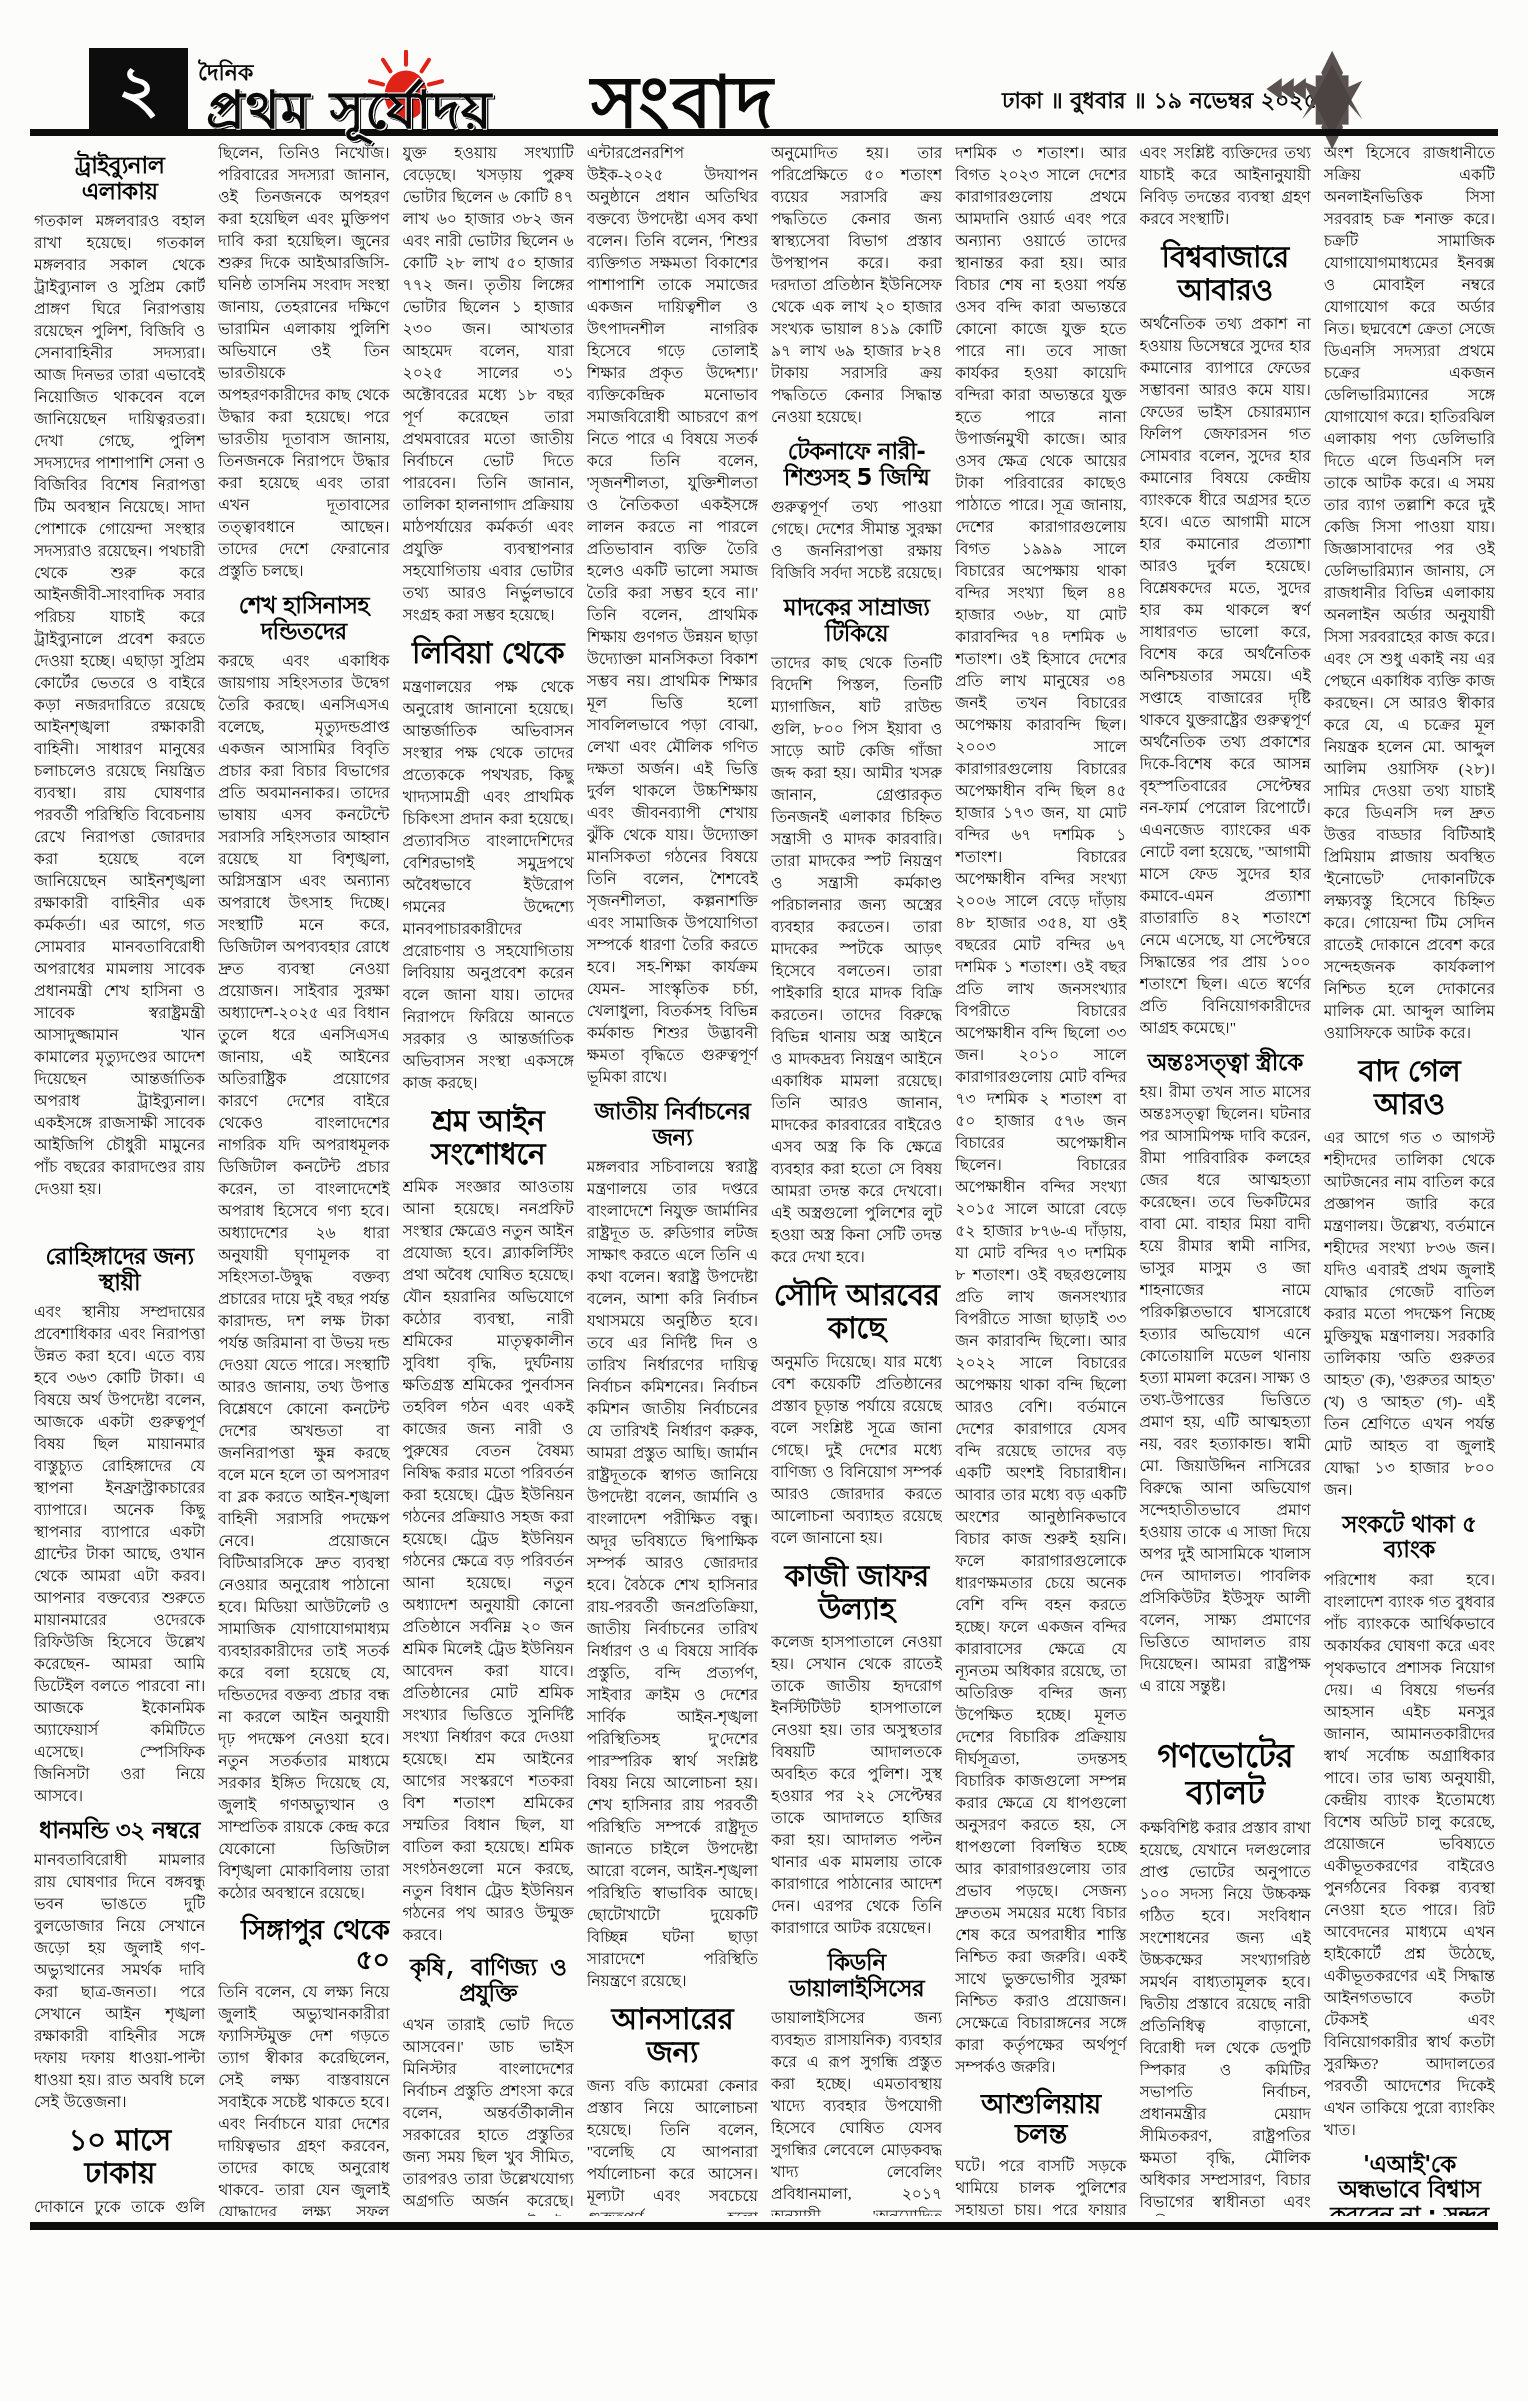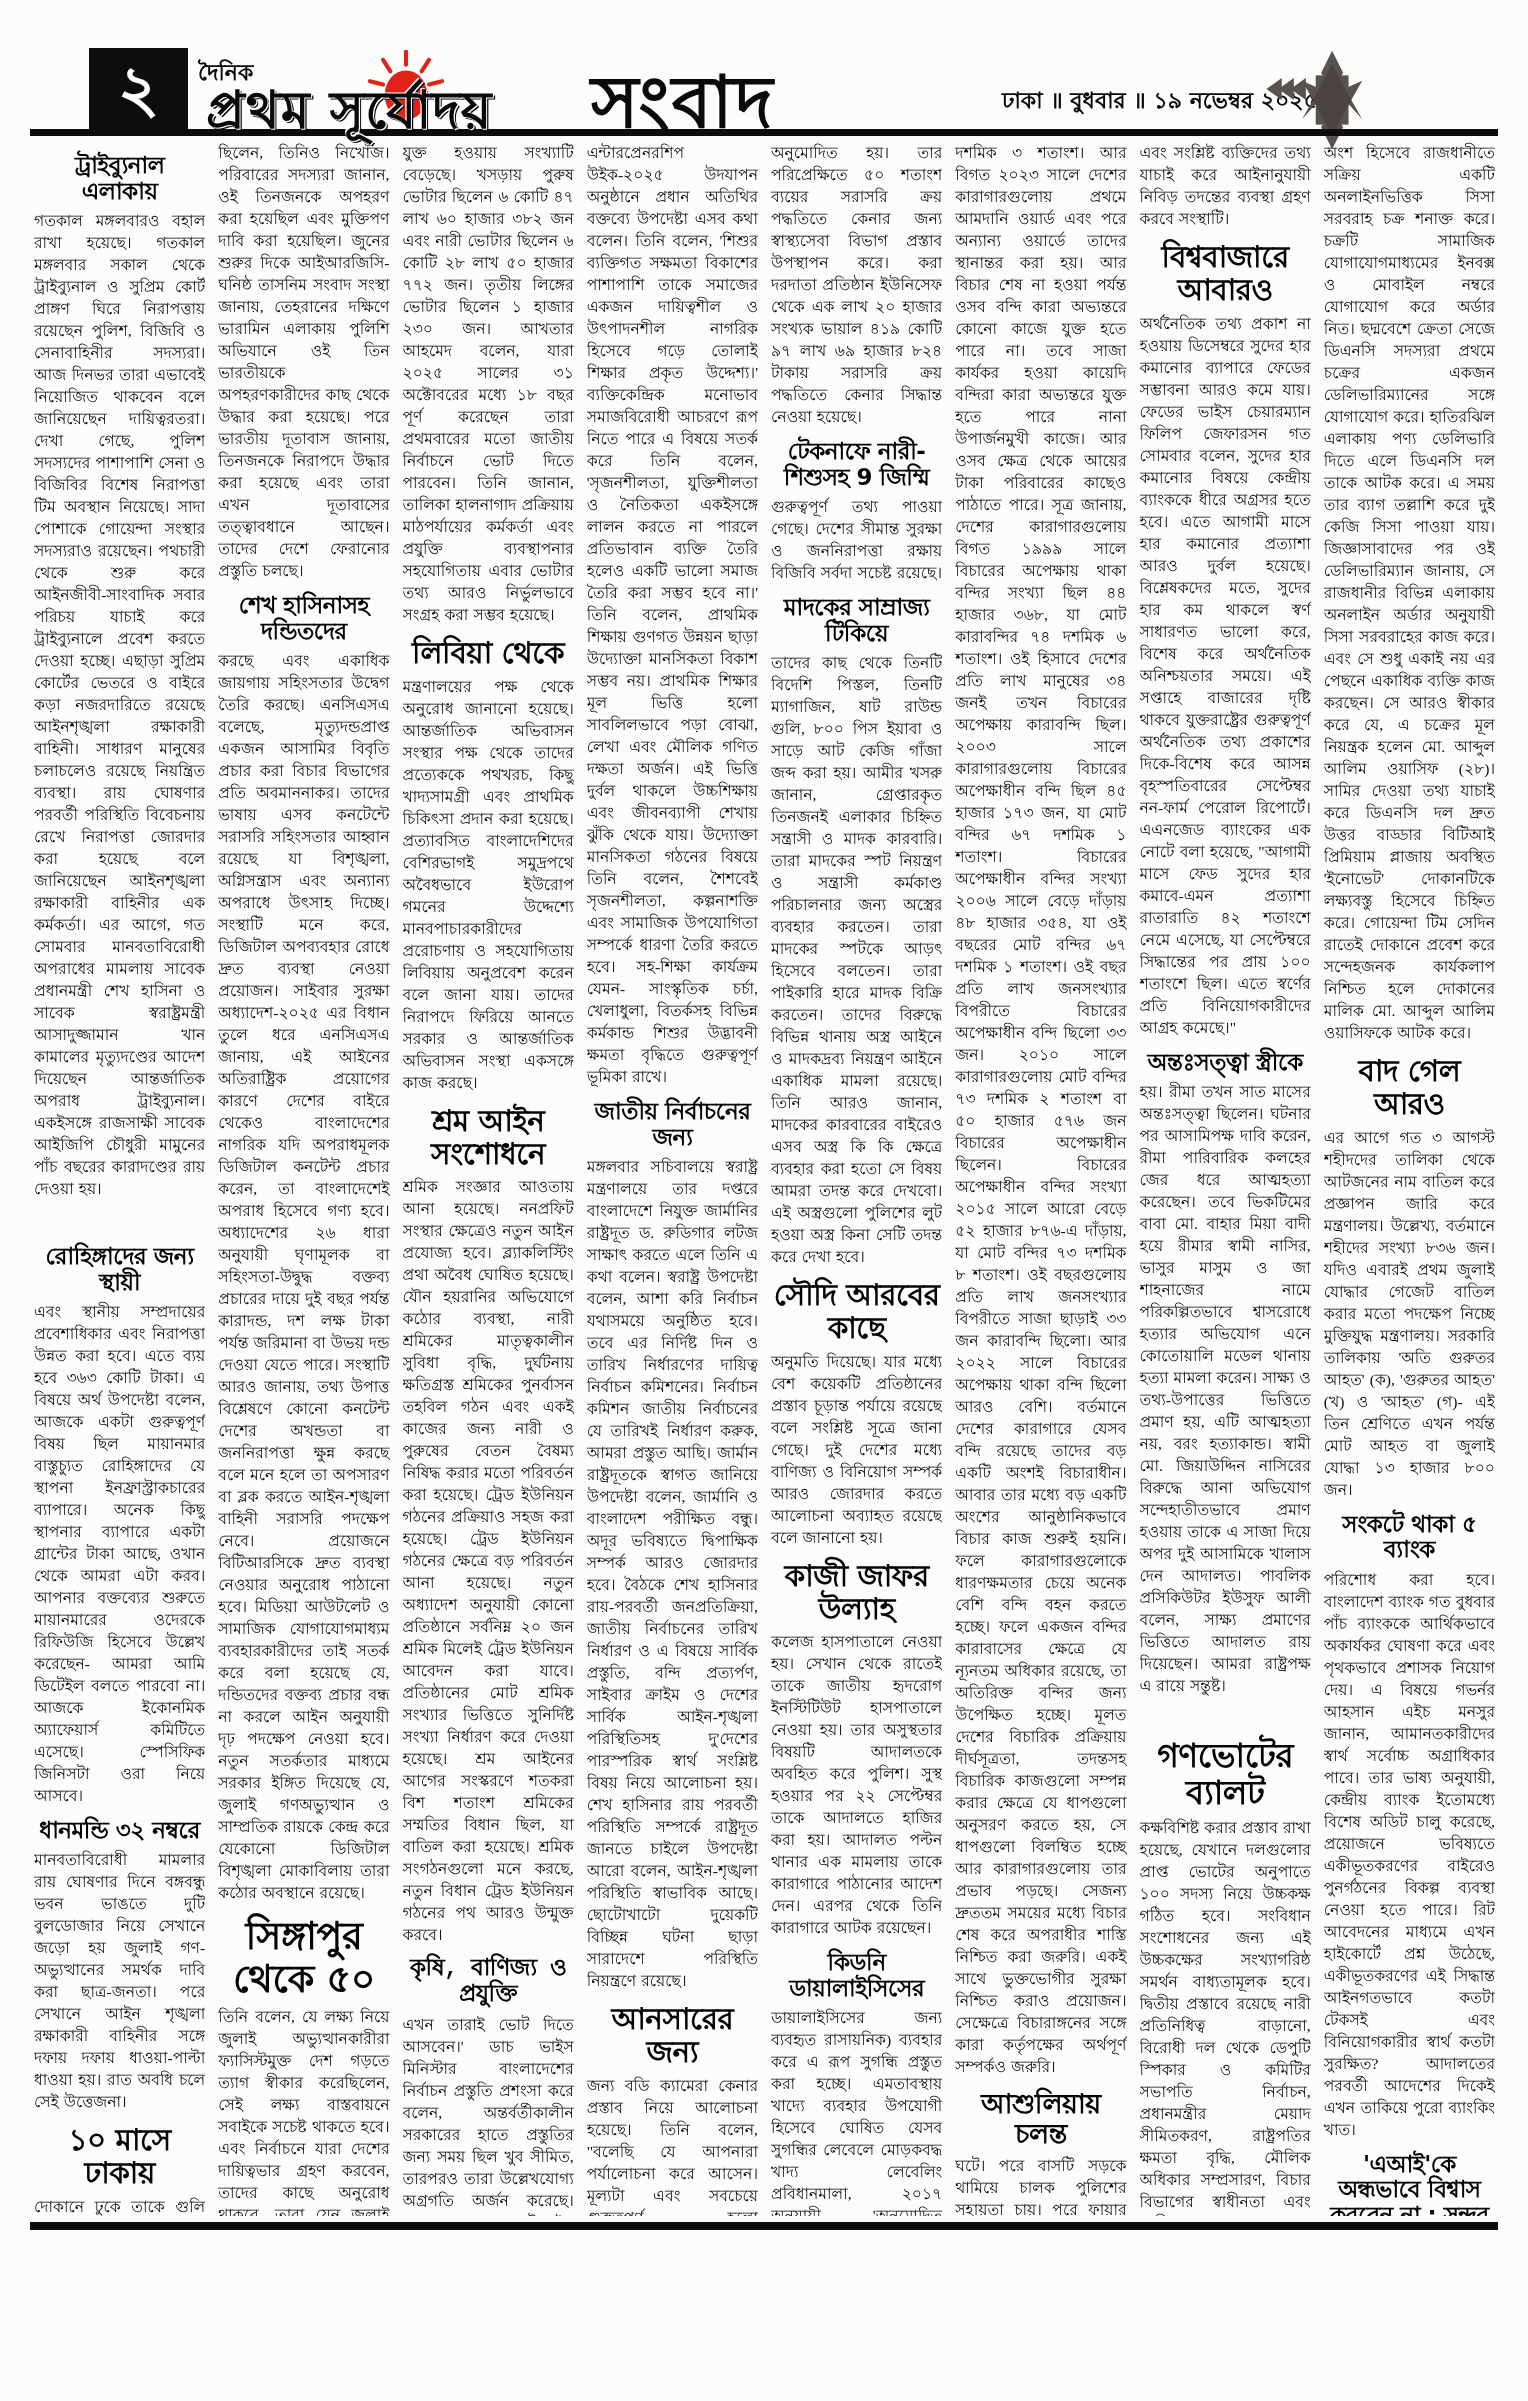--- a/index.html
+++ b/index.html
@@ -80,42 +80,42 @@
         <p class="body">এবং স্থানীয় সম্প্রদায়ের প্রবেশাধিকার এবং নিরাপত্তা উন্নত করা হবে। এতে ব্যয় হবে ৩৬৩ কোটি টাকা। এ বিষয়ে অর্থ উপদেষ্টা বলেন, আজকে একটা গুরুত্বপূর্ণ বিষয় ছিল মায়ানমার বাস্তুচ্যুত রোহিঙ্গাদের যে স্থাপনা ইনফ্রাস্ট্রাকচারের ব্যাপারে। অনেক কিছু স্থাপনার ব্যাপারে একটা গ্রান্টের টাকা আছে, ওখান থেকে আমরা এটা করব। আপনার বক্তব্যের শুরুতে মায়ানমারের ওদেরকে রিফিউজি হিসেবে উল্লেখ করেছেন- আমরা আমি ডিটেইল বলতে পারবো না। আজকে ইকোনমিক অ্যাফেয়ার্স কমিটিতে এসেছে। স্পেসিফিক জিনিসটা ওরা নিয়ে আসবে।</p>
         <h2 class="headline" style="font-size: 23px;">ধানমন্ডি ৩২ নম্বরে</h2>
         <p class="body">মানবতাবিরোধী মামলার রায় ঘোষণার দিনে বঙ্গবন্ধু ভবন ভাঙতে দুটি বুলডোজার নিয়ে সেখানে জড়ো হয় জুলাই গণ-অভ্যুত্থানের সমর্থক দাবি করা ছাত্র-জনতা। পরে সেখানে আইন শৃঙ্খলা রক্ষাকারী বাহিনীর সঙ্গে দফায় দফায় ধাওয়া-পাল্টা ধাওয়া হয়। রাত অবধি চলে সেই উত্তেজনা।</p>
         <h2 class="headline" style="font-size: 29.5px;">১০ মাসে ঢাকায়</h2>
         <p class="body">দোকানে ঢুকে তাকে গুলি করতে শুরু করে। দুর্বৃত্তদের একজনের পরনে পাঞ্জাবি ও দুজনের গায়ে শার্ট ছিল। প্রত্যেকের মাথায় হেলমেট ও মুখে মুখোশ ছিল। এ সময় দোকানে ৯ জন ছিলেন। পাশে অন্যরা থাকলেও অস্ত্রধারীদের কিছুই করতে পারেননি। মাত্র ১০ সেকেন্ডের মধ্যেই হত্যা করে পালিয়ে যায় দুর্বৃত্তরা।</p>
       </div>
       <div class="col">
         <p class="body">ছিলেন, তিনিও নিখোঁজ। পরিবারের সদস্যরা জানান, ওই তিনজনকে অপহরণ করা হয়েছিল এবং মুক্তিপণ দাবি করা হয়েছিল। জুনের শুরুর দিকে আইআরজিসি-ঘনিষ্ঠ তাসনিম সংবাদ সংস্থা জানায়, তেহরানের দক্ষিণে ভারামিন এলাকায় পুলিশি অভিযানে ওই তিন ভারতীয়কে অপহরণকারীদের কাছ থেকে উদ্ধার করা হয়েছে। পরে ভারতীয় দূতাবাস জানায়, তিনজনকে নিরাপদে উদ্ধার করা হয়েছে এবং তারা এখন দূতাবাসের তত্ত্বাবধানে আছেন। তাদের দেশে ফেরানোর প্রস্তুতি চলছে।</p>
         <h2 class="headline" style="font-size: 23px;">শেখ হাসিনাসহ দন্ডিতদের</h2>
         <p class="body">করছে এবং একাধিক জায়গায় সহিংসতার উদ্বেগ তৈরি করছে। এনসিএসএ বলেছে, মৃত্যুদন্ডপ্রাপ্ত একজন আসামির বিবৃতি প্রচার করা বিচার বিভাগের প্রতি অবমাননাকর। তাদের ভাষায় এসব কনটেন্টে সরাসরি সহিংসতার আহ্বান রয়েছে যা বিশৃঙ্খলা, অগ্নিসন্ত্রাস এবং অন্যান্য অপরাধে উৎসাহ দিচ্ছে। সংস্থাটি মনে করে, ডিজিটাল অপব্যবহার রোধে দ্রুত ব্যবস্থা নেওয়া প্রয়োজন। সাইবার সুরক্ষা অধ্যাদেশ-২০২৫ এর বিধান তুলে ধরে এনসিএসএ জানায়, এই আইনের অতিরাষ্ট্রিক প্রয়োগের কারণে দেশের বাইরে থেকেও বাংলাদেশের নাগরিক যদি অপরাধমূলক ডিজিটাল কনটেন্ট প্রচার করেন, তা বাংলাদেশেই অপরাধ হিসেবে গণ্য হবে। অধ্যাদেশের ২৬ ধারা অনুযায়ী ঘৃণামূলক বা সহিংসতা-উদ্বুদ্ধ বক্তব্য প্রচারের দায়ে দুই বছর পর্যন্ত কারাদন্ড, দশ লক্ষ টাকা পর্যন্ত জরিমানা বা উভয় দন্ড দেওয়া যেতে পারে। সংস্থাটি আরও জানায়, তথ্য উপাত্ত বিশ্লেষণে কোনো কনটেন্ট দেশের অখন্ডতা বা জননিরাপত্তা ক্ষুন্ন করছে বলে মনে হলে তা অপসারণ বা ব্লক করতে আইন-শৃঙ্খলা বাহিনী সরাসরি পদক্ষেপ নেবে। প্রয়োজনে বিটিআরসিকে দ্রুত ব্যবস্থা নেওয়ার অনুরোধ পাঠানো হবে। মিডিয়া আউটলেট ও সামাজিক যোগাযোগমাধ্যম ব্যবহারকারীদের তাই সতর্ক করে বলা হয়েছে যে, দন্ডিতদের বক্তব্য প্রচার বন্ধ না করলে আইন অনুযায়ী দৃঢ় পদক্ষেপ নেওয়া হবে। নতুন সতর্কতার মাধ্যমে সরকার ইঙ্গিত দিয়েছে যে, জুলাই গণঅভ্যুত্থান ও সাম্প্রতিক রায়কে কেন্দ্র করে যেকোনো ডিজিটাল বিশৃঙ্খলা মোকাবিলায় তারা কঠোর অবস্থানে রয়েছে।</p>
-        <h2 class="headline" style="font-size: 38px;">সিঙ্গাপুর থেকে ৫০</h2>
+        <h2 class="headline" style="font-size: 27px; text-align: right;">সিঙ্গাপুর থেকে ৫০</h2>
         <p class="body">তিনি বলেন, যে লক্ষ্য নিয়ে জুলাই অভ্যুত্থানকারীরা ফ্যাসিস্টমুক্ত দেশ গড়তে ত্যাগ স্বীকার করেছিলেন, সেই লক্ষ্য বাস্তবায়নে সবাইকে সচেষ্ট থাকতে হবে। এবং নির্বাচনে যারা দেশের দায়িত্বভার গ্রহণ করবেন, তাদের কাছে অনুরোধ থাকবে- তারা যেন জুলাই যোদ্ধাদের লক্ষ্য সফল করতে তাদের পাশে দাঁড়ান। তিনি বলেন, জুলাই ফাউন্ডেশনের জন্য বরাদ্দকৃত জমিতে জুলাই ফাউন্ডেশনের ভবন নির্মিত হবে এবং আজ থেকেই জুলাই ফাউন্ডেশন স্থিতি ও স্থায়িত্ব পাবে। যে লক্ষ্য ও উদ্দেশ্য নিয়ে ফাউন্ডেশনটি গঠিত হয়েছিল তা বাস্তবায়নে সবাইকে একসঙ্গে কাজ করতে হবে।</p>
       </div>
       <div class="col">
         <p class="body">যুক্ত হওয়ায় সংখ্যাটি বেড়েছে। খসড়ায় পুরুষ ভোটার ছিলেন ৬ কোটি ৪৭ লাখ ৬০ হাজার ৩৮২ জন এবং নারী ভোটার ছিলেন ৬ কোটি ২৮ লাখ ৫০ হাজার ৭৭২ জন। তৃতীয় লিঙ্গের ভোটার ছিলেন ১ হাজার ২৩০ জন। আখতার আহমেদ বলেন, যারা ২০২৫ সালের ৩১ অক্টোবরের মধ্যে ১৮ বছর পূর্ণ করেছেন তারা প্রথমবারের মতো জাতীয় নির্বাচনে ভোট দিতে পারবেন। তিনি জানান, তালিকা হালনাগাদ প্রক্রিয়ায় মাঠপর্যায়ের কর্মকর্তা এবং প্রযুক্তি ব্যবস্থাপনার সহযোগিতায় এবার ভোটার তথ্য আরও নির্ভুলভাবে সংগ্রহ করা সম্ভব হয়েছে।</p>
         <h2 class="headline" style="font-size: 29.5px;">লিবিয়া থেকে</h2>
         <p class="body">মন্ত্রণালয়ের পক্ষ থেকে অনুরোধ জানানো হয়েছে। আন্তর্জাতিক অভিবাসন সংস্থার পক্ষ থেকে তাদের প্রত্যেককে পথখরচ, কিছু খাদ্যসামগ্রী এবং প্রাথমিক চিকিৎসা প্রদান করা হয়েছে। প্রত্যাবসিত বাংলাদেশিদের বেশিরভাগই সমুদ্রপথে অবৈধভাবে ইউরোপ গমনের উদ্দেশ্যে মানবপাচারকারীদের প্ররোচণায় ও সহযোগিতায় লিবিয়ায় অনুপ্রবেশ করেন বলে জানা যায়। তাদের নিরাপদে ফিরিয়ে আনতে সরকার ও আন্তর্জাতিক অভিবাসন সংস্থা একসঙ্গে কাজ করছে।</p>
         <h2 class="headline" style="font-size: 29.5px;">শ্রম আইন সংশোধনে</h2>
         <p class="body">শ্রমিক সংজ্ঞার আওতায় আনা হয়েছে। ননপ্রফিট সংস্থার ক্ষেত্রেও নতুন আইন প্রযোজ্য হবে। ব্ল্যাকলিস্টিং প্রথা অবৈধ ঘোষিত হয়েছে। যৌন হয়রানির অভিযোগে কঠোর ব্যবস্থা, নারী শ্রমিকের মাতৃত্বকালীন সুবিধা বৃদ্ধি, দুর্ঘটনায় ক্ষতিগ্রস্ত শ্রমিকের পুনর্বাসন তহবিল গঠন এবং একই কাজের জন্য নারী ও পুরুষের বেতন বৈষম্য নিষিদ্ধ করার মতো পরিবর্তন করা হয়েছে। ট্রেড ইউনিয়ন গঠনের প্রক্রিয়াও সহজ করা হয়েছে। ট্রেড ইউনিয়ন গঠনের ক্ষেত্রে বড় পরিবর্তন আনা হয়েছে। নতুন অধ্যাদেশ অনুযায়ী কোনো প্রতিষ্ঠানে সর্বনিম্ন ২০ জন শ্রমিক মিলেই ট্রেড ইউনিয়ন আবেদন করা যাবে। প্রতিষ্ঠানের মোট শ্রমিক সংখ্যার ভিত্তিতে সুনির্দিষ্ট সংখ্যা নির্ধারণ করে দেওয়া হয়েছে। শ্রম আইনের আগের সংস্করণে শতকরা বিশ শতাংশ শ্রমিকের সম্মতির বিধান ছিল, যা বাতিল করা হয়েছে। শ্রমিক সংগঠনগুলো মনে করছে, নতুন বিধান ট্রেড ইউনিয়ন গঠনের পথ আরও উন্মুক্ত করবে।</p>
         <h2 class="headline" style="font-size: 23px; font-family: Liberation Mono, monospace;">কৃষি, বাণিজ্য ও প্রযুক্তি</h2>
         <p class="body">এখন তারাই ভোট দিতে আসবেন।' ডাচ ভাইস মিনিস্টার বাংলাদেশের নির্বাচন প্রস্তুতি প্রশংসা করে বলেন, অন্তর্বর্তীকালীন সরকারের হাতে প্রস্তুতির জন্য সময় ছিল খুব সীমিত, তারপরও তারা উল্লেখযোগ্য অগ্রগতি অর্জন করেছে। পাসকাল গ্রোটেনহুইস বাংলাদেশের শ্রম আইন সংস্কারকেও সাধুবাদ জানিয়ে আরও ঘনিষ্ঠ অংশীদারিত্ব গড়ার পরিকল্পনা করছে নেদারল্যান্ডস। তার আশাবাদ, খুব শিগগিরই এ চুক্তি সম্পন্ন হবে এবং বাংলাদেশের প্রতি ডাচ বিনিয়োগ আরও বৃদ্ধি পাবে। তিনি বলেন, 'পঞ্চাশ বছর ধরে নেদারল্যান্ডস ও বাংলাদেশ উন্নয়ন সহযোগী হিসেবে কাজ করেছে। এখন আমরা এই সম্পর্ককে সমতা ও অংশীদারত্বের ভিত্তিতে রাজনীতি, বাণিজ্য ও বিনিয়োগে উন্নীত করতে চাই।' ডাচ ভাইস মিনিস্টার আরও জানান, নেদারল্যান্ডসের বিভিন্ন কোম্পানি যারা এতদিন বাংলাদেশ থেকে পণ্য আমদানি করেছে, তারা এখন বাংলাদেশে বিনিয়োগে আগ্রহী এবং সরাসরি অংশীদার হিসেবে কাজ করতে চায়।</p>
       </div>
       <div class="col">
         <p class="body">এন্টারপ্রেনরশিপ উইক-২০২৫ উদযাপন অনুষ্ঠানে প্রধান অতিথির বক্তব্যে উপদেষ্টা এসব কথা বলেন। তিনি বলেন, 'শিশুর ব্যক্তিগত সক্ষমতা বিকাশের পাশাপাশি তাকে সমাজের একজন দায়িত্বশীল ও উৎপাদনশীল নাগরিক হিসেবে গড়ে তোলাই শিক্ষার প্রকৃত উদ্দেশ্য।' ব্যক্তিকেন্দ্রিক মনোভাব সমাজবিরোধী আচরণে রূপ নিতে পারে এ বিষয়ে সতর্ক করে তিনি বলেন, 'সৃজনশীলতা, যুক্তিশীলতা ও নৈতিকতা একইসঙ্গে লালন করতে না পারলে প্রতিভাবান ব্যক্তি তৈরি হলেও একটি ভালো সমাজ তৈরি করা সম্ভব হবে না।' তিনি বলেন, প্রাথমিক শিক্ষায় গুণগত উন্নয়ন ছাড়া উদ্যোক্তা মানসিকতা বিকাশ সম্ভব নয়। প্রাথমিক শিক্ষার মূল ভিত্তি হলো সাবলিলভাবে পড়া বোঝা, লেখা এবং মৌলিক গণিত দক্ষতা অর্জন। এই ভিত্তি দুর্বল থাকলে উচ্চশিক্ষায় এবং জীবনব্যাপী শেখায় ঝুঁকি থেকে যায়। উদ্যোক্তা মানসিকতা গঠনের বিষয়ে তিনি বলেন, শৈশবেই সৃজনশীলতা, কল্পনাশক্তি এবং সামাজিক উপযোগিতা সম্পর্কে ধারণা তৈরি করতে হবে। সহ-শিক্ষা কার্যক্রম যেমন- সাংস্কৃতিক চর্চা, খেলাধুলা, বিতর্কসহ বিভিন্ন কর্মকান্ড শিশুর উদ্ভাবনী ক্ষমতা বৃদ্ধিতে গুরুত্বপূর্ণ ভূমিকা রাখে।</p>
         <h2 class="headline" style="font-size: 23px;">জাতীয় নির্বাচনের জন্য</h2>
         <p class="body">মঙ্গলবার সচিবালয়ে স্বরাষ্ট্র মন্ত্রণালয়ে তার দপ্তরে বাংলাদেশে নিযুক্ত জার্মানির রাষ্ট্রদূত ড. রুডিগার লটজ সাক্ষাৎ করতে এলে তিনি এ কথা বলেন। স্বরাষ্ট্র উপদেষ্টা বলেন, আশা করি নির্বাচন যথাসময়ে অনুষ্ঠিত হবে। তবে এর নির্দিষ্ট দিন ও তারিখ নির্ধারণের দায়িত্ব নির্বাচন কমিশনের। নির্বাচন কমিশন জাতীয় নির্বাচনের যে তারিখই নির্ধারণ করুক, আমরা প্রস্তুত আছি। জার্মান রাষ্ট্রদূতকে স্বাগত জানিয়ে উপদেষ্টা বলেন, জার্মানি ও বাংলাদেশ পরীক্ষিত বন্ধু। অদূর ভবিষ্যতে দ্বিপাক্ষিক সম্পর্ক আরও জোরদার হবে। বৈঠকে শেখ হাসিনার রায়-পরবর্তী জনপ্রতিক্রিয়া, জাতীয় নির্বাচনের তারিখ নির্ধারণ ও এ বিষয়ে সার্বিক প্রস্তুতি, বন্দি প্রত্যর্পণ, সাইবার ক্রাইম ও দেশের সার্বিক আইন-শৃঙ্খলা পরিস্থিতিসহ দু'দেশের পারস্পরিক স্বার্থ সংশ্লিষ্ট বিষয় নিয়ে আলোচনা হয়। শেখ হাসিনার রায় পরবর্তী পরিস্থিতি সম্পর্কে রাষ্ট্রদূত জানতে চাইলে উপদেষ্টা আরো বলেন, আইন-শৃঙ্খলা পরিস্থিতি স্বাভাবিক আছে। ছোটোখাটো দুয়েকটি বিচ্ছিন্ন ঘটনা ছাড়া সারাদেশে পরিস্থিতি নিয়ন্ত্রণে রয়েছে।</p>
         <h2 class="headline" style="font-size: 29.5px;">আনসারের জন্য</h2>
         <p class="body">জন্য বডি ক্যামেরা কেনার প্রস্তাব নিয়ে আলোচনা হয়েছে। তিনি বলেন, "বলেছি যে আপনারা পর্যালোচনা করে আসেন। মূল্যটা এবং সবচেয়ে গুরুত্বপূর্ণ হলো প্রকিউরমেন্টটা কীভাবে করবেন একটা স্বচ্ছ প্রক্রিয়া যেন প্রকিউরমেন্টটা হয়।" 'বডি ক্যামেরা আসবে হয়ত এখন ওরা একটু রেশনাল হিসেবে আসবে। বডি ক্যামেরা খুব এম্বিশিয়াস ওয়েতে শুধু সেনসিটিভ (স্পর্শকাতর) যেসব এলাকা আছে ওইখানে আমি আমরা সাজেস্ট করেছি'-উল্লেখ করেন তিনি। তিনি আরও যোগ করে বলেন, "ইনফ্যাক্ট স্বরাষ্ট্র মন্ত্রণালয় সাজেস্ট করছে। আমরা সব জায়গায় বডি ক্যামেরা দিয়ে তো করতে পারব না। এগুলো মনিটর করার ব্যাপার আছে। ছবি আসবে অ্যাকশন নিতে হবে। অতএব সেনসিটিভ যে জিনিসগুলো ওরা নির্বাচন কমিশনের সঙ্গে আলাপ করে তারা কেনাবে।" আগে ৪০ হাজার বডি ক্যামেরা কেনার কথা ছিল, এখন কি সেটা কমবে -এমন প্রশ্নের জবাবে তিনি বলেন, না সেটাই রেশনালাইজ করা হচ্ছে। সংখ্যাটা কমবে। তবে কত কমবে আমি এখন বলব না। যখন প্রপোজালটা আসবে তখন এটা জানা যাবে।</p>
       </div>
       <div class="col">
         <p class="body">অনুমোদিত হয়। তার পরিপ্রেক্ষিতে ৫০ শতাংশ ব্যয়ের সরাসরি ক্রয় পদ্ধতিতে কেনার জন্য স্বাস্থ্যসেবা বিভাগ প্রস্তাব উপস্থাপন করে। করা দরদাতা প্রতিষ্ঠান ইউনিসেফ থেকে এক লাখ ২০ হাজার সংখ্যক ভায়াল ৪১৯ কোটি ৯৭ লাখ ৬৯ হাজার ৮২৪ টাকায় সরাসরি ক্রয় পদ্ধতিতে কেনার সিদ্ধান্ত নেওয়া হয়েছে।</p>
-        <h2 class="headline" style="font-size: 23px;">টেকনাফে নারী-শিশুসহ 9 জিম্মি</h2>
+        <h2 class="headline" style="font-size: 23px;">টেকনাফে নারী-শিশুসহ 5 জিম্মি</h2>
         <p class="body">গুরুত্বপূর্ণ তথ্য পাওয়া গেছে। দেশের সীমান্ত সুরক্ষা ও জননিরাপত্তা রক্ষায় বিজিবি সর্বদা সচেষ্ট রয়েছে।</p>
         <h2 class="headline" style="font-size: 23px;">মাদকের সাম্রাজ্য টিকিয়ে</h2>
         <p class="body">তাদের কাছ থেকে তিনটি বিদেশি পিস্তল, তিনটি ম্যাগাজিন, ষাট রাউন্ড গুলি, ৮০০ পিস ইয়াবা ও সাড়ে আট কেজি গাঁজা জব্দ করা হয়। আমীর খসরু জানান, গ্রেপ্তারকৃত তিনজনই এলাকার চিহ্নিত সন্ত্রাসী ও মাদক কারবারি। তারা মাদকের স্পট নিয়ন্ত্রণ ও সন্ত্রাসী কর্মকাণ্ড পরিচালনার জন্য অস্ত্রের ব্যবহার করতেন। তারা মাদকের স্পটকে আড়ৎ হিসেবে বলতেন। তারা পাইকারি হারে মাদক বিক্রি করতেন। তাদের বিরুদ্ধে বিভিন্ন থানায় অস্ত্র আইনে ও মাদকদ্রব্য নিয়ন্ত্রণ আইনে একাধিক মামলা রয়েছে। তিনি আরও জানান, মাদকের কারবারের বাইরেও এসব অস্ত্র কি কি ক্ষেত্রে ব্যবহার করা হতো সে বিষয় আমরা তদন্ত করে দেখবো। এই অস্ত্রগুলো পুলিশের লুট হওয়া অস্ত্র কিনা সেটি তদন্ত করে দেখা হবে।</p>
         <h2 class="headline" style="font-size: 29.5px;">সৌদি আরবের কাছে</h2>
         <p class="body">অনুমতি দিয়েছে। যার মধ্যে বেশ কয়েকটি প্রতিষ্ঠানের প্রস্তাব চূড়ান্ত পর্যায়ে রয়েছে বলে সংশ্লিষ্ট সূত্রে জানা গেছে। দুই দেশের মধ্যে বাণিজ্য ও বিনিয়োগ সম্পর্ক আরও জোরদার করতে আলোচনা অব্যাহত রয়েছে বলে জানানো হয়।</p>
         <h2 class="headline" style="font-size: 29.5px;">কাজী জাফর উল্যাহ</h2>
         <p class="body">কলেজ হাসপাতালে নেওয়া হয়। সেখান থেকে রাতেই তাকে জাতীয় হৃদরোগ ইনস্টিটিউট হাসপাতালে নেওয়া হয়। তার অসুস্থতার বিষয়টি আদালতকে অবহিত করে পুলিশ। সুস্থ হওয়ার পর ২২ সেপ্টেম্বর তাকে আদালতে হাজির করা হয়। আদালত পল্টন থানার এক মামলায় তাকে কারাগারে পাঠানোর আদেশ দেন। এরপর থেকে তিনি কারাগারে আটক রয়েছেন।</p>
         <h2 class="headline" style="font-size: 23px;">কিডনি ডায়ালাইসিসের</h2>
         <p class="body">ডায়ালাইসিসের জন্য ব্যবহৃত রাসায়নিক) ব্যবহার করে এ রূপ সুগন্ধি প্রস্তুত করা হচ্ছে। এমতাবস্থায় খাদ্যে ব্যবহার উপযোগী হিসেবে ঘোষিত যেসব সুগন্ধির লেবেলে মোড়কবদ্ধ খাদ্য লেবেলিং প্রবিধানমালা, ২০১৭ অনুযায়ী 'অনুমোদিত প্রাকৃতিক', 'অনুমোদিত কৃত্রিম' অথবা 'অনুমোদিত প্রাকৃতিক ও কৃত্রিম' সুগন্ধি অভিব্যক্তি ব্যবহার করা হয়নি এবং কৃত্রিম সুগন্ধির ক্ষেত্রে ব্যবহৃত সুগন্ধি দ্রব্যের সাধারণ নাম ও প্রযোজ্য ক্ষেত্রে ইনডেক্স (আইএনএস) নম্বর উল্লেখ করা হয়নি এ রূপ সুগন্ধি দ্রব্যের উৎপাদন ও বিপণন থেকে বিরত থাকার এবং বাজার থেকে প্রত্যাহারের জন্য সব খাদ্য ব্যবসায়ীদের নির্দেশনা দেওয়া হলো। সব খাদ্য প্রস্তুতকারী/সরবরাহকারীদের (যেমন- রেস্টুরেন্ট, বেকারি, কমিউনিটি সেন্টার, ক্যাটারিং সার্ভিস ইত্যাদি) ওপরের বিবরণ অনুযায়ী অভিব্যক্তি উল্লেখ করা হয়নি এ রূপ কোনো সুগন্ধি খাদ্যে ব্যবহার না করার জন্য নির্দেশনা দেওয়া হয়েছে। সর্বসাধারণকে এ ধরনের যথাযথ লেবেলিং ব্যতীত সুগন্ধি দ্রব্য খাদ্যে ব্যবহার বা ক্রয় থেকে বিরত থাকার জন্য পরামর্শ দিয়েছে নিরাপদ খাদ্য কর্তৃপক্ষ।</p>
       </div>

